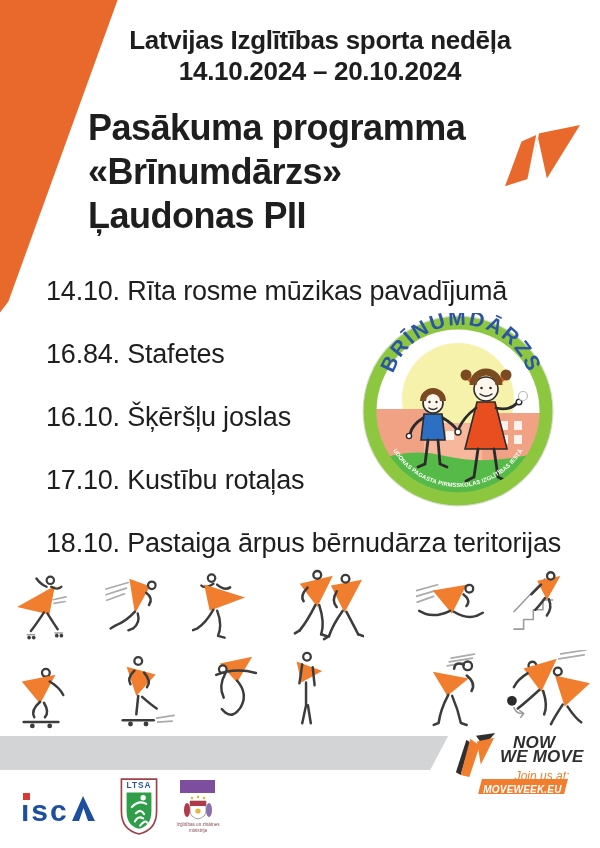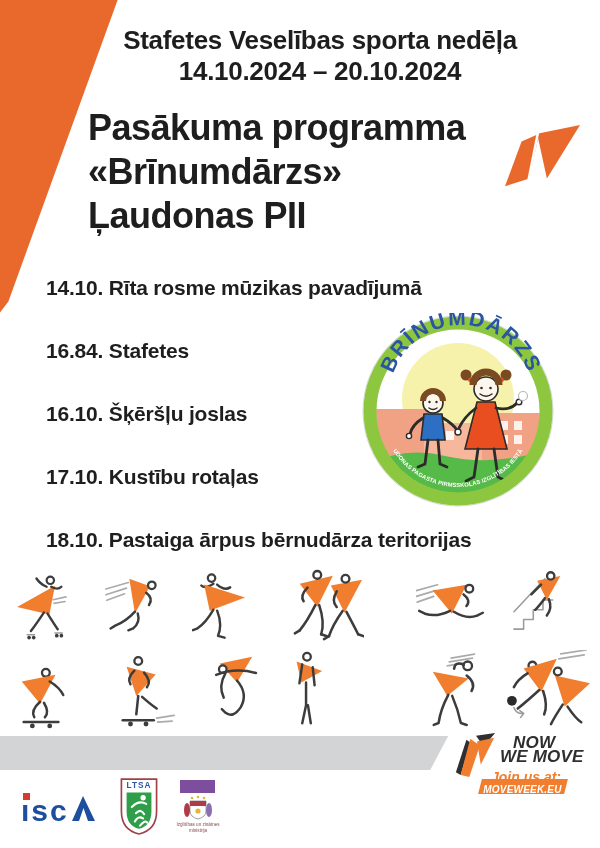--- a/index.html
+++ b/index.html
@@ -12,28 +12,28 @@
   body{width:600px;height:848px;background:#fff;position:relative;overflow:hidden;
        font-family:"Liberation Sans",sans-serif;color:var(--text);}
   .abs{position:absolute;}
   .corner{left:0;top:0;width:120px;height:314px;background:var(--orange);
           clip-path:polygon(0 0,98% 0,7% 96%,0 99.5%);}
   .title-block{left:70px;top:25px;width:500px;text-align:center;font-weight:700;
                font-size:26px;line-height:31px;letter-spacing:-0.3px;}
   .heading-block{left:88px;top:106px;font-weight:700;font-size:36px;line-height:44px;
                  letter-spacing:-0.5px;}
   .events{left:46px;top:276px;width:540px;}
-  .event{height:63px;font-weight:700;font-size:21px;letter-spacing:-0.2px;}
+  .event{height:63px;font-weight:400;font-size:27px;letter-spacing:-0.2px;}
   .band{left:0;top:736px;width:600px;height:34px;background:var(--gray-band);
         clip-path:polygon(0 0,74.7% 0,71.7% 100%,0 100%);}
   .nwm-text{left:500px;top:736px;font-style:italic;font-weight:700;color:var(--nwm-dark);
             font-size:17px;line-height:14px;letter-spacing:0.2px;}
   .nwm-text .l1{padding-left:13px;}
-  .nwm-join{left:480px;top:769px;width:92px;text-align:center;font-style:italic;font-weight:700;
-            font-size:14px;color:var(--figure-orange);}
+  .nwm-join{left:496px;top:769px;width:92px;text-align:center;font-style:italic;font-weight:400;
+            font-size:12px;color:var(--figure-orange);}
   .nwm-banner{left:480px;top:779px;width:86px;height:15px;background:var(--figure-orange);
               transform:skewX(-14deg);text-align:center;}
   .nwm-banner span{display:inline-block;transform:skewX(14deg);color:#fff;font-style:italic;
                    font-weight:700;font-size:10px;line-height:15px;letter-spacing:0.2px;}
   .fig path,.fig line{stroke:var(--fig-stroke);stroke-width:2.6;fill:none;stroke-linecap:round;stroke-linejoin:round;}
   .fig .tri{fill:var(--figure-orange);stroke:none;}
   .fig .head{fill:#fff;stroke:var(--fig-stroke);stroke-width:2.4;}
   .fig .speed{stroke:#ABABAD;stroke-width:1.8;}
   .fig .prop{stroke:#9B9B9D;stroke-width:1.6;fill:none;}
   .fig .wheel{fill:var(--fig-stroke);stroke:none;}
@@ -46,21 +46,21 @@
   .partner-text{font-family:"Liberation Sans",sans-serif;}
 </style>
 </head>
 <body>
 
 <div class="poster">
 
   <div class="abs corner"></div>
 
   <div class="abs title-block">
-    <div>Stafetes Veselības sporta nedēļa</div>
+    <div>Latvijas Izglītības sporta nedēļa</div>
     <div>14.10.2024 – 20.10.2024</div>
   </div>
 
   <div class="abs heading-block">
     <div>Pasākuma programma</div>
     <div>«Brīnumdārzs»</div>
     <div>Ļaudonas PII</div>
   </div>
 
   <svg class="abs" style="left:502px;top:122px;" width="82" height="76" viewBox="0 0 84 78">

